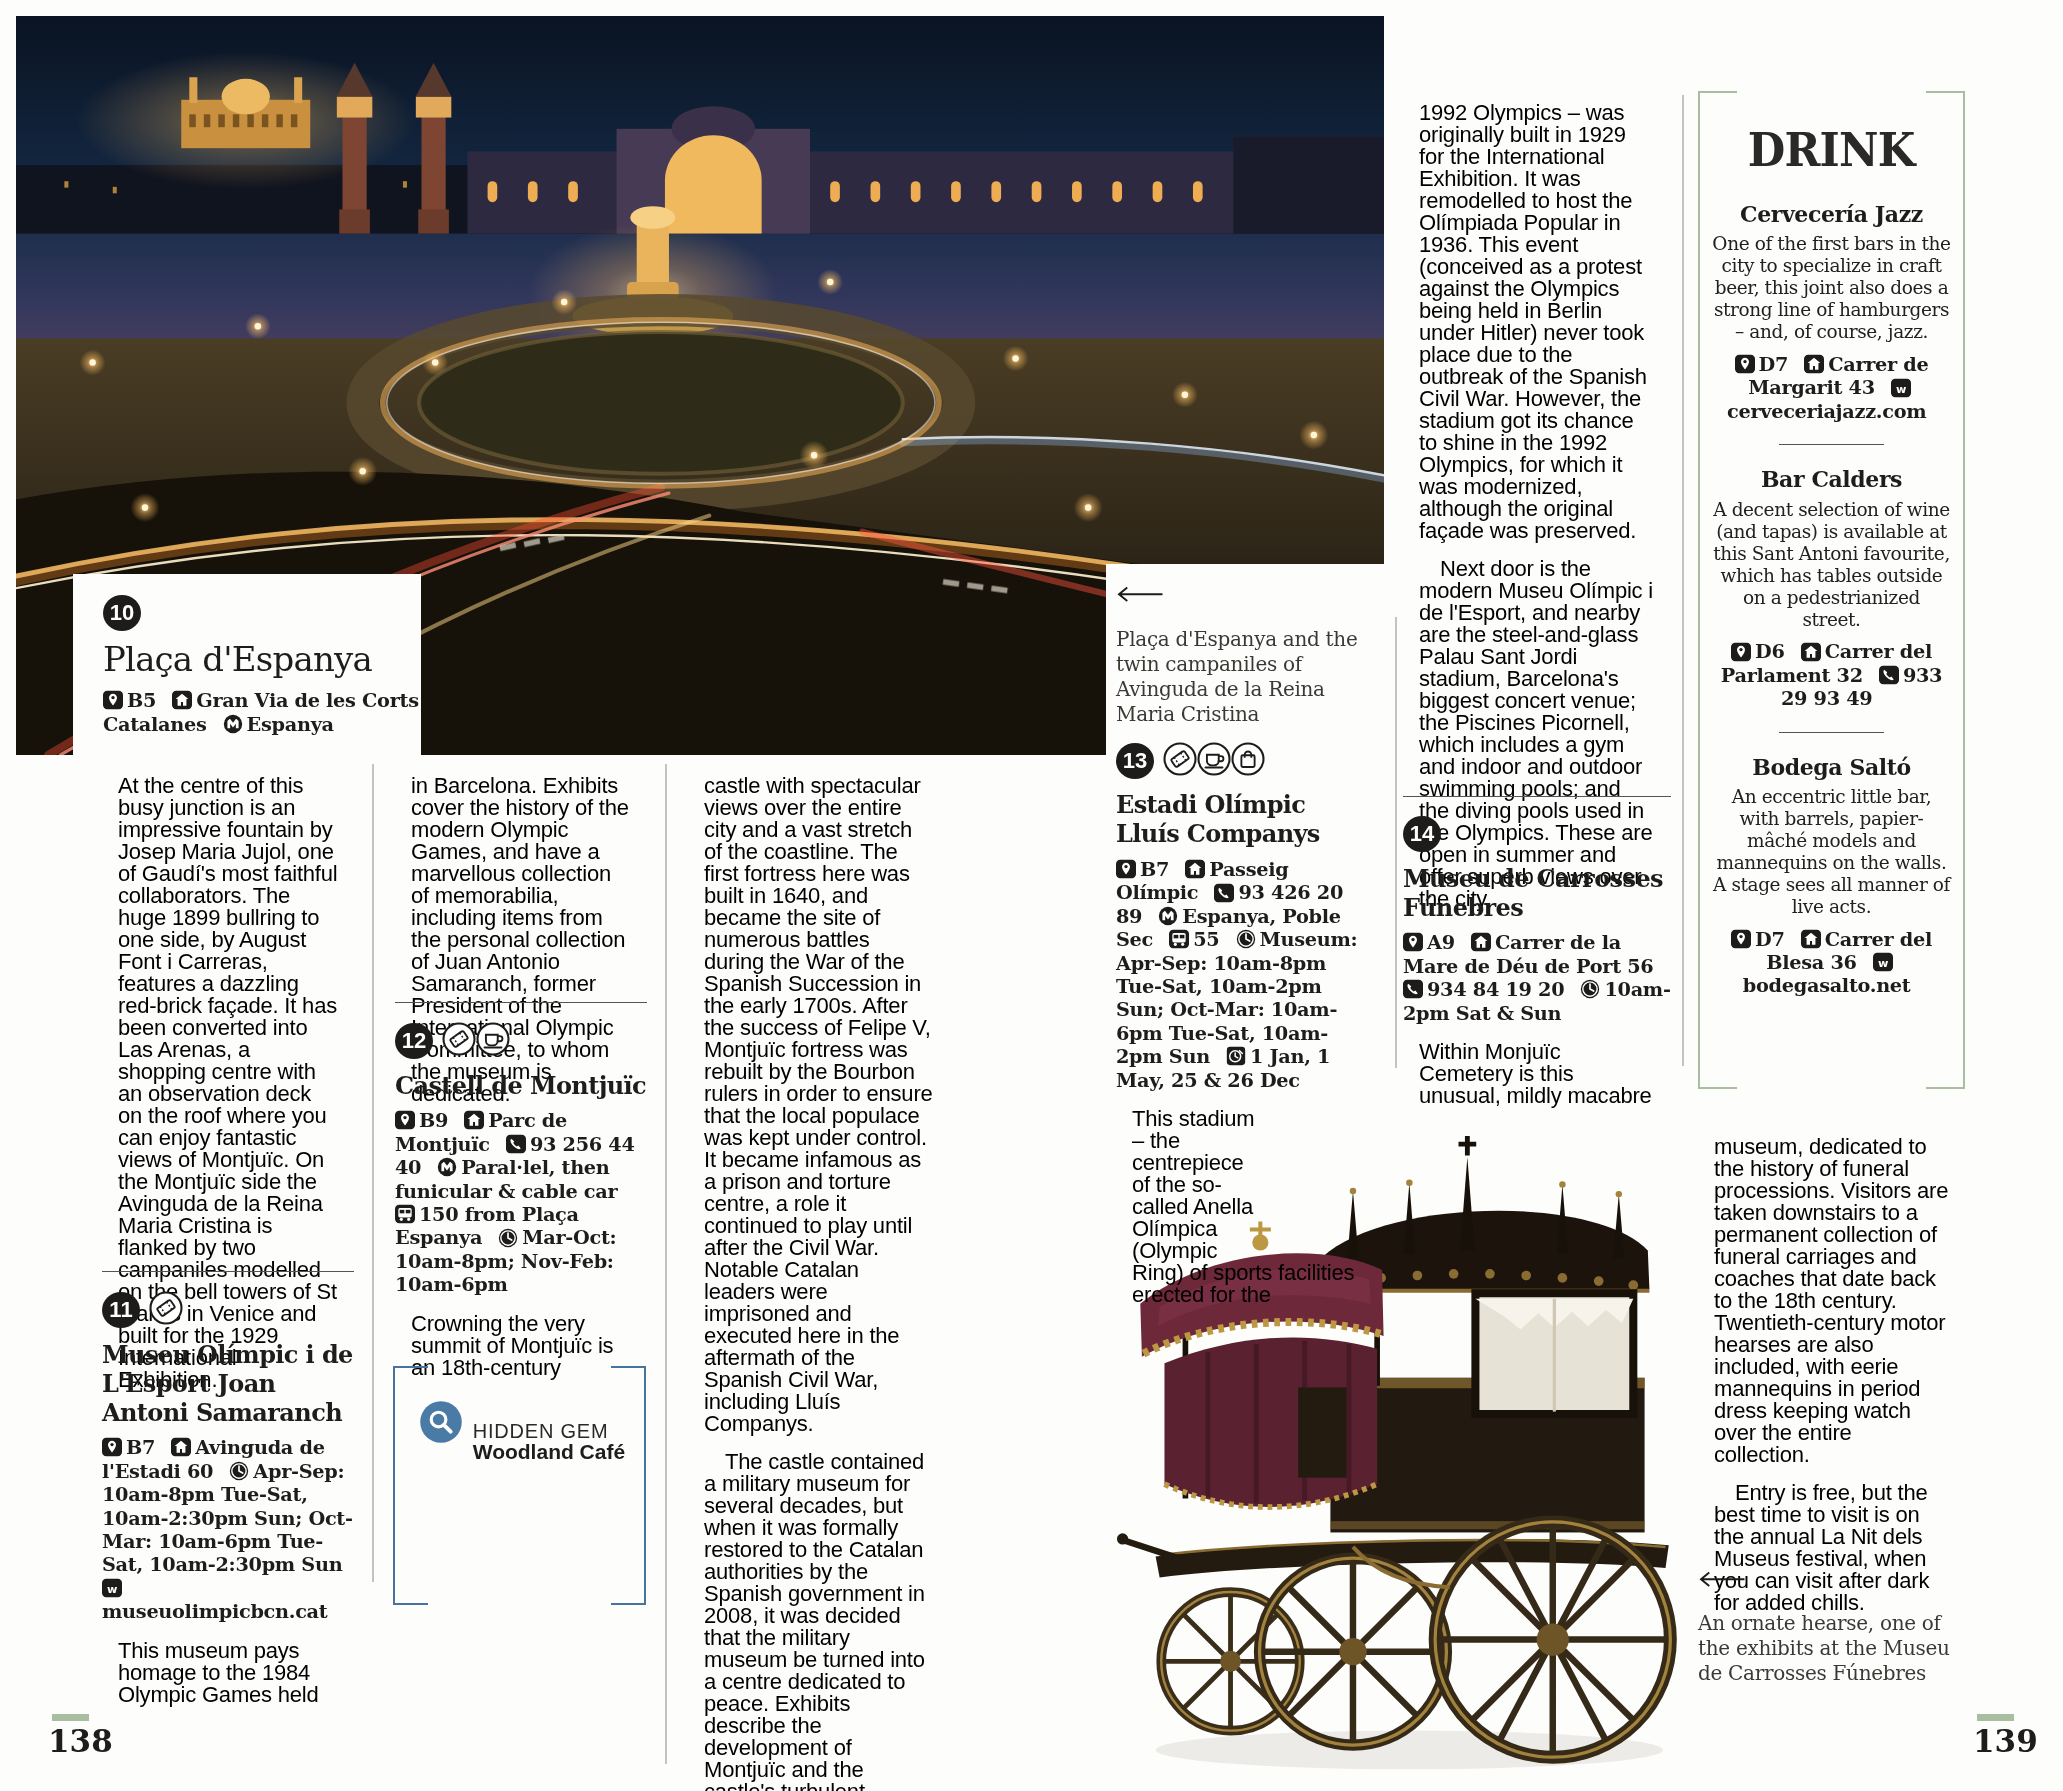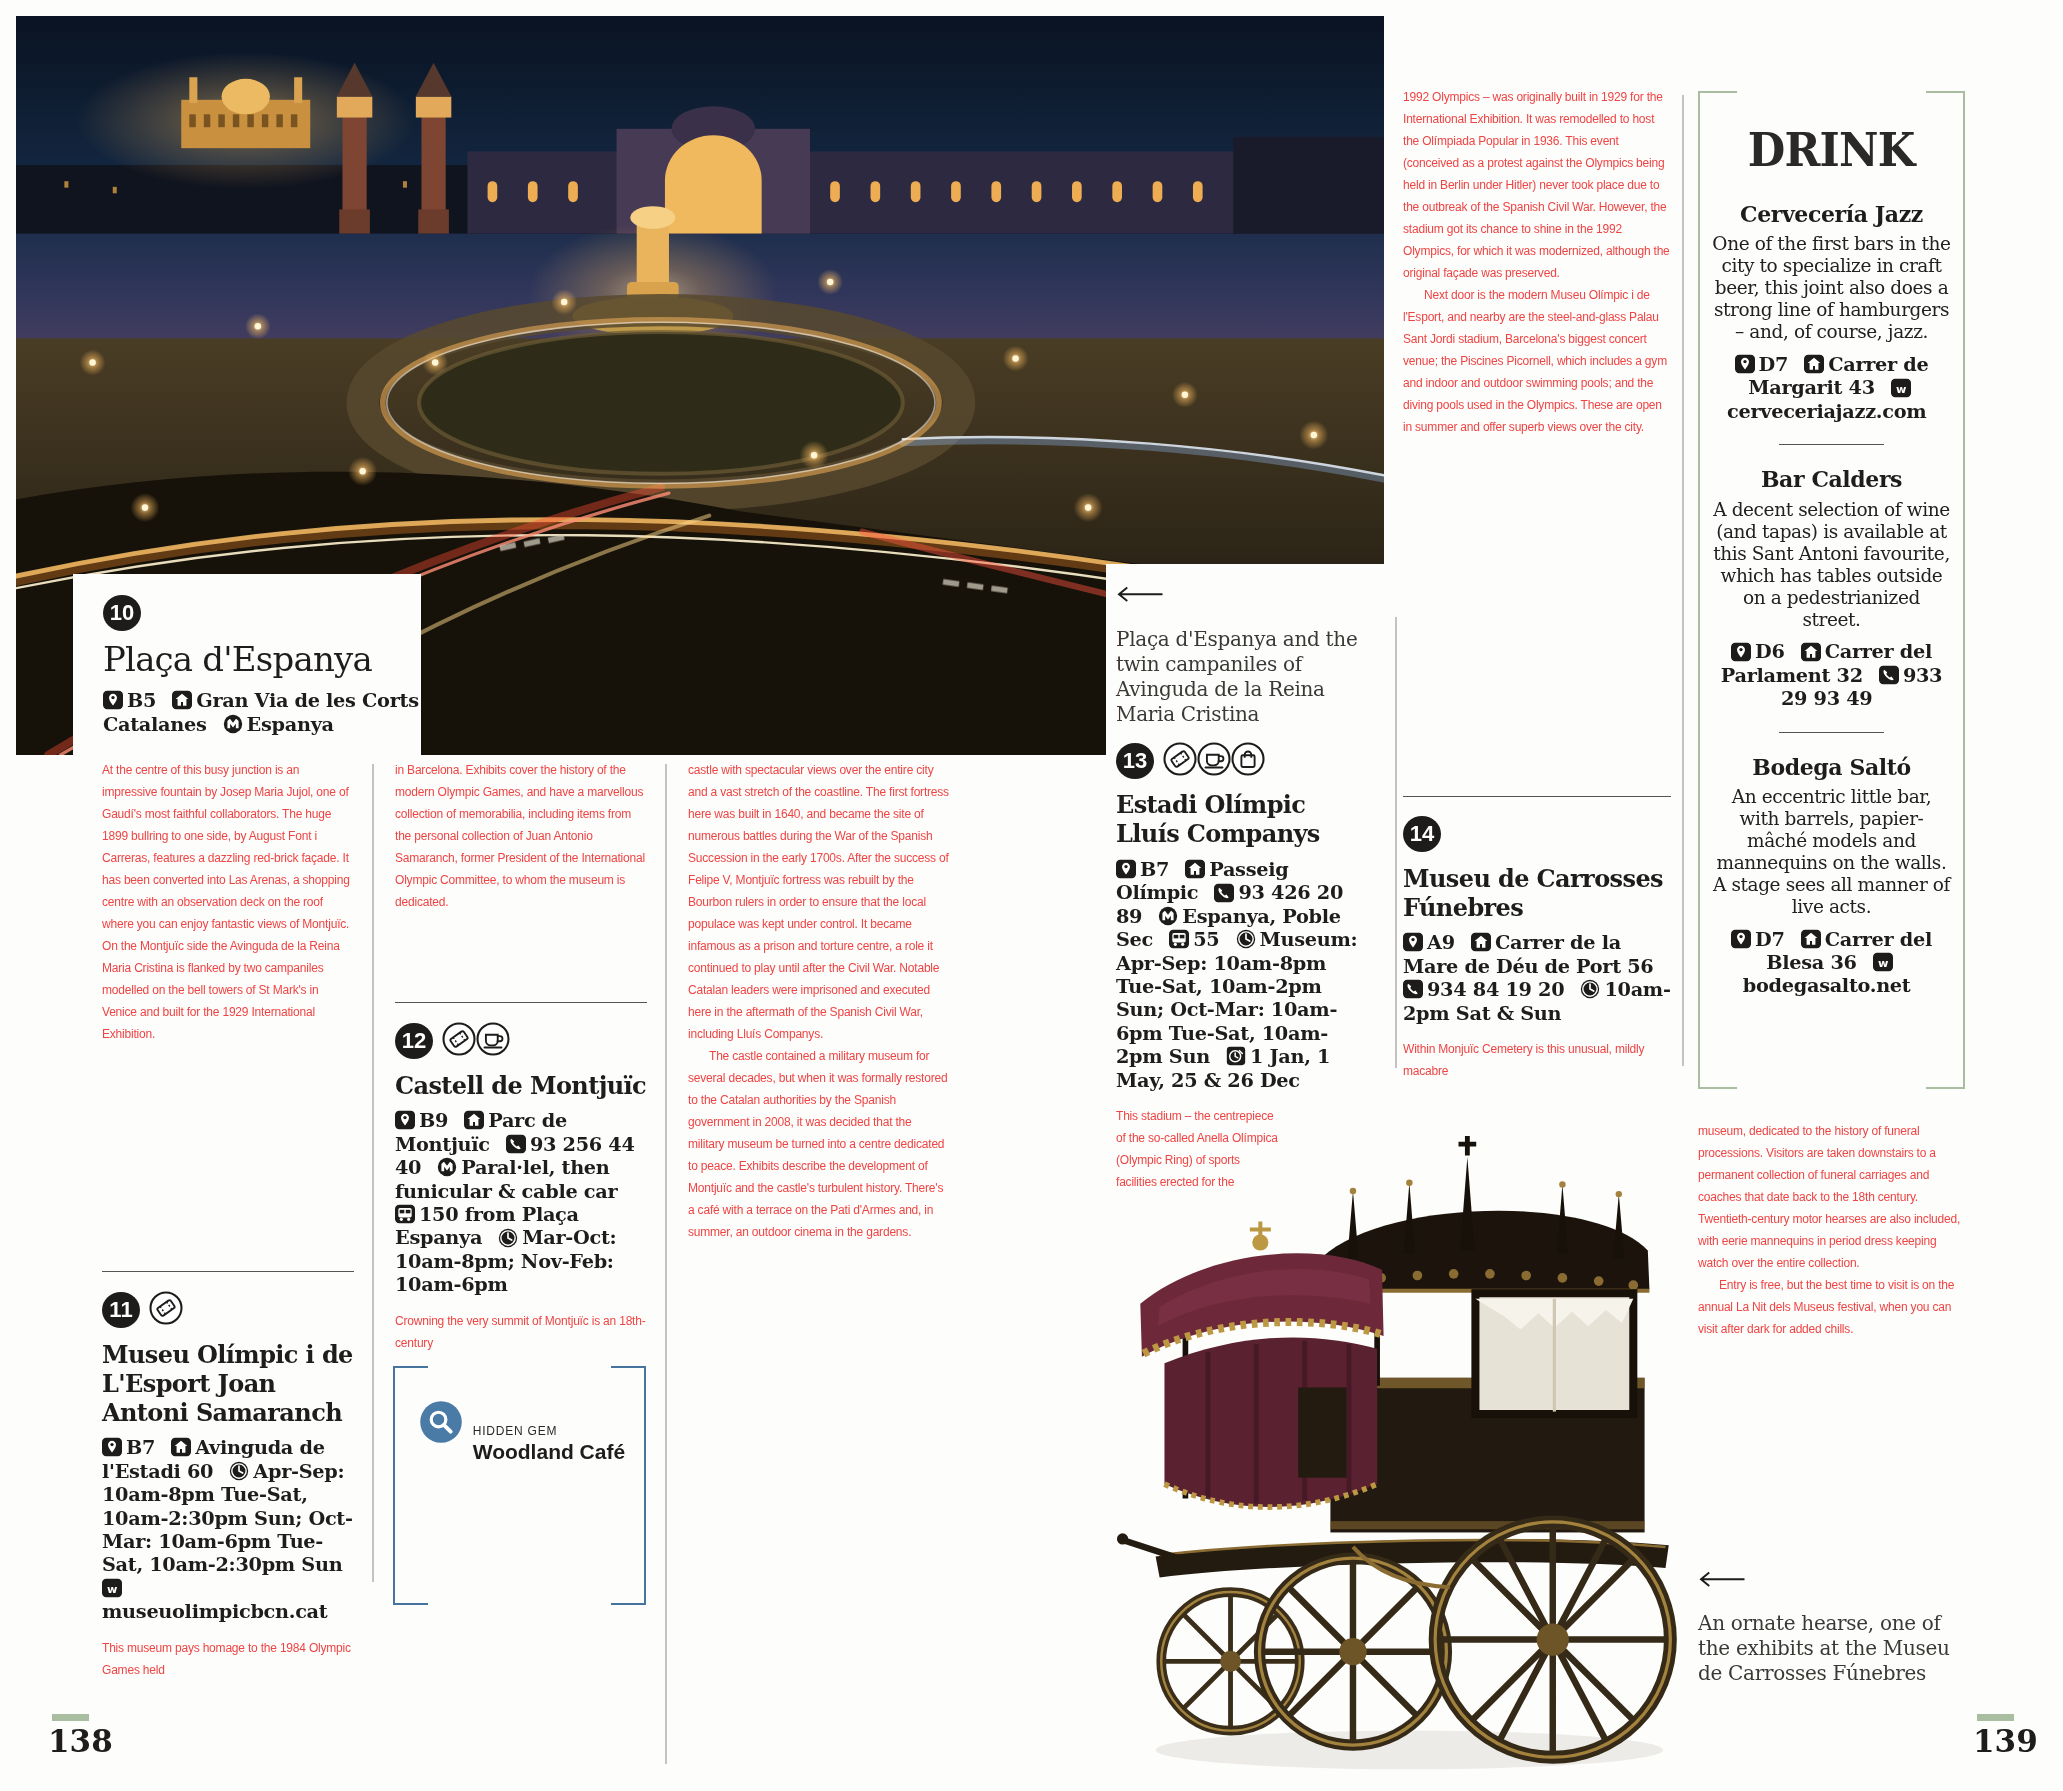--- a/index.html
+++ b/index.html
@@ -17,39 +17,39 @@
              border-radius:50%;background:#1d1c1a;color:#fff;font-weight:bold;font-size:22px;
              font-family:"Liberation Sans",sans-serif;flex:0 0 auto;}
   .feature-card h1{margin:9.7px 0 11.3px;font-family:"DejaVu Serif",serif;font-weight:normal;
                    font-size:34px;line-height:37px;color:#1e1d1b;letter-spacing:-0.8px;}
   .info{font-family:"DejaVu Serif",serif;font-weight:bold;font-size:19.3px;line-height:24px;
         color:#1e1d1b;margin:0;letter-spacing:-0.3px;}
   .icon{display:inline-block;width:20px;height:20px;vertical-align:-3.2px;margin-right:4px;}
   .icon svg{width:100%;height:100%;display:block;}
   .seg{margin-right:9.7px;}
   
-  .body-text{font-size:12px;line-height:22px;margin:0;letter-spacing:-0.2px;color:#ef4444;}
+  .body-text{font-size:22px;line-height:22px;margin:16px;letter-spacing:-0.2px;color:#000000;}
   .indent{text-indent:21px;}
   .vrule{width:1.6px;background:#c4c3bf;}
   .entry{box-sizing:border-box;}
   .entry.ruled{border-top:1.6px solid #56544f;padding-top:19.3px;}
   .entry-head{display:flex;align-items:center;gap:9px;margin-bottom:11.3px;}
   .caticon{display:inline-block;width:34px;height:34px;}
   .caticon svg{width:100%;height:100%;display:block;}
   .entry-title{margin:0 0 9.7px;font-family:"DejaVu Serif",serif;font-weight:bold;font-size:24px;
                line-height:29px;color:#1e1d1b;letter-spacing:-0.6px;}
   .entry .info{margin-bottom:13px;line-height:23.4px;}
   
   .gembox{left:393px;top:1366px;width:253px;height:239px;box-sizing:border-box;
           border-left:2.4px solid #47749f;border-right:2.4px solid #47749f;padding:14.5px 13px 0 24px;}
   .corner{position:absolute;height:2.4px;width:35px;background:#47749f;}
   .gem-head{display:flex;align-items:center;gap:9.7px;}
   .gem-ico{width:44px;height:44px;flex:0 0 auto;}
   .gem-ico svg{width:100%;height:100%;display:block;}
-  .gem-label{font-size:12px;letter-spacing:0.8px;color:#2a2927;line-height:19.3px;margin-top:41px;}
+  .gem-label{font-size:20px;letter-spacing:0.8px;color:#2a2927;line-height:19.3px;margin-top:41px;}
   .gem-title{font-size:21px;font-weight:bold;color:#1e1d1b;line-height:22.6px;}
   .gem-body{margin:9.7px 0 0;font-family:"DejaVu Serif",serif;font-size:18px;line-height:21px;
             color:#22211f;letter-spacing:-0.4px;}
   .gem-body .it{font-style:italic;}
   
   .caption{font-family:"DejaVu Serif",serif;font-size:20px;line-height:25px;color:#3a3936;
            letter-spacing:-0.3px;margin:0;}
   .arrow svg{display:block;}
   
   .drinkbox{left:1698px;top:91px;width:267px;height:998px;box-sizing:border-box;

